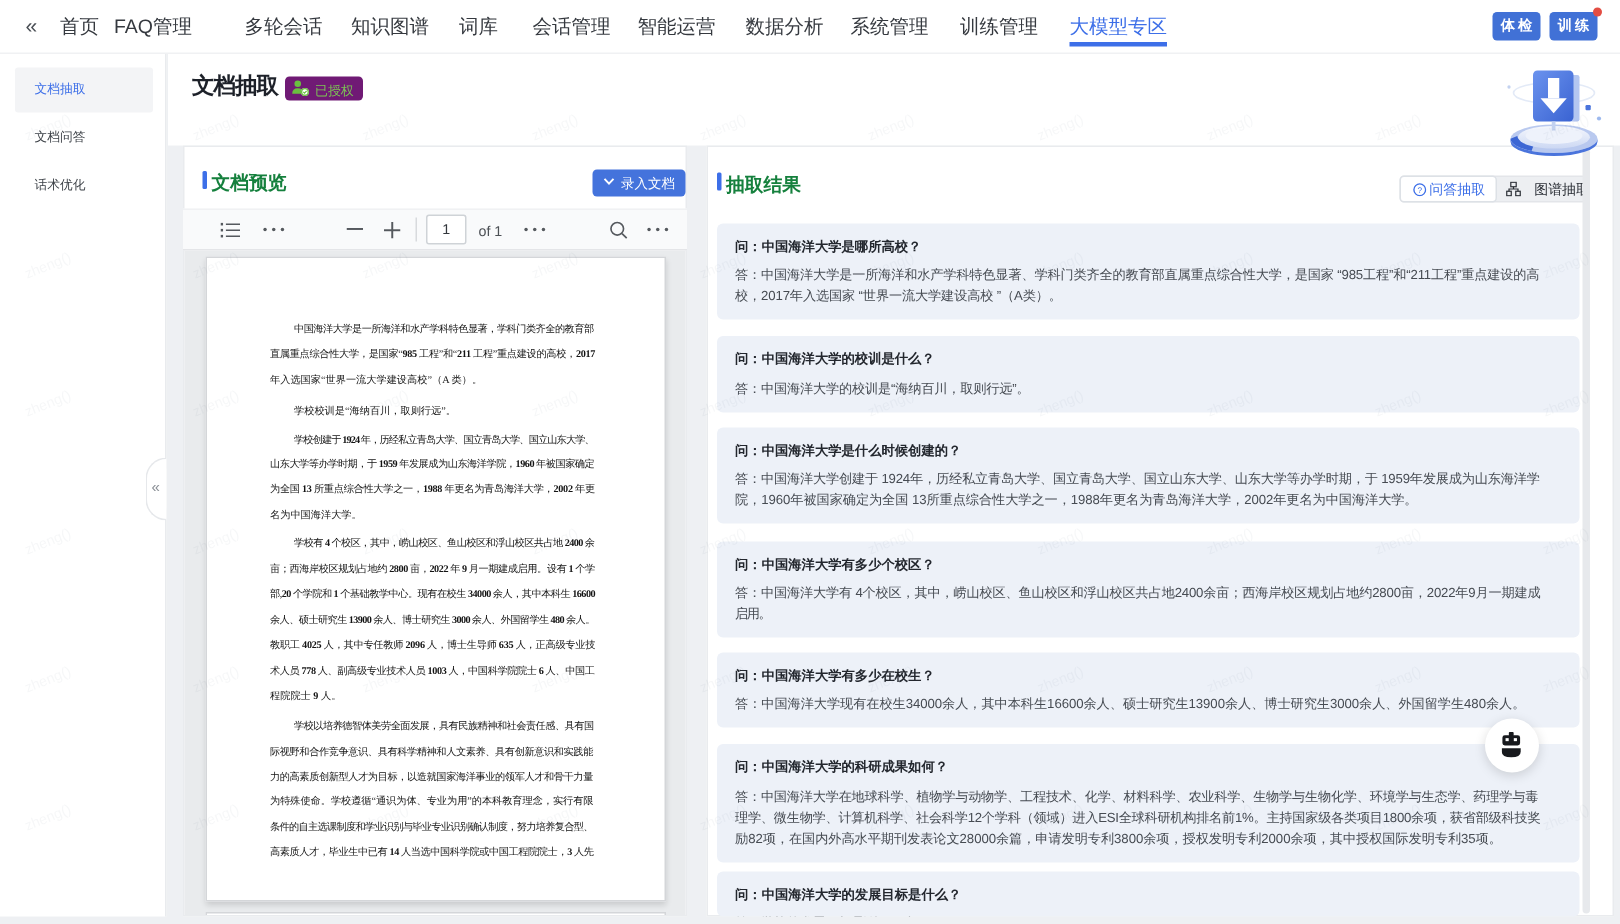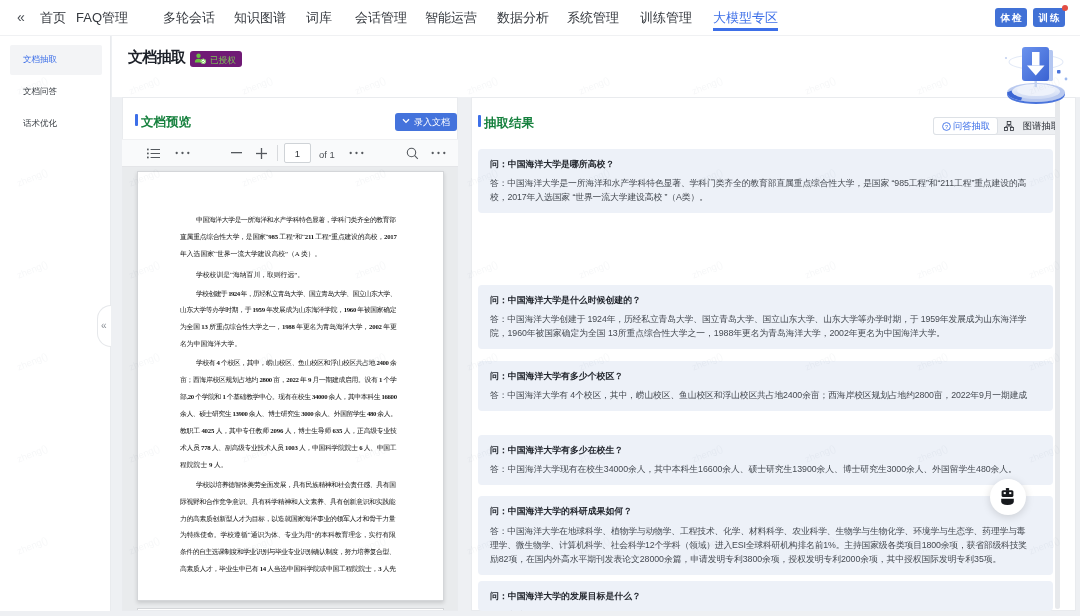--- a/index.html
+++ b/index.html
@@ -221,28 +221,33 @@
           <rect x="6.5" y="6.5" width="3" height="3" fill="none" stroke="#2b2f36" stroke-width="0.8"></rect>
           <path d="M5 3.5 V5 M2 6.5 V5 H8 V6.5" fill="none" stroke="#2b2f36" stroke-width="0.8"></path>
         </svg>图谱抽取</div>
     </div>
 <div id="rsb"></div>
 <div class="card" style="top:148.8px;">
 <div class="q">问：中国海洋大学是哪所高校？</div>
 <div class="a1" style="letter-spacing:-0.118px;">答：中国海洋大学是一所海洋和水产学科特色显著、学科门类齐全的教育部直属重点综合性大学，是国家 “985工程”和“211工程”重点建设的高</div>
 <div class="a1" style="letter-spacing:-0.100px;">校，2017年入选国家 “世界一流大学建设高校 ”（A类）。</div>
 </div>
+<div class="card" style="top:224.3px;">
+<div class="q">问：中国海洋大学的校训是什么？</div>
+<div class="a1" style="letter-spacing:-0.125px;">答：中国海洋大学的校训是“海纳百川，取则行远”。</div>
+</div>
 <div class="card" style="top:285px;">
 <div class="q">问：中国海洋大学是什么时候创建的？</div>
 <div class="a1" style="letter-spacing:-0.134px;">答：中国海洋大学创建于 1924年，历经私立青岛大学、国立青岛大学、国立山东大学、山东大学等办学时期，于 1959年发展成为山东海洋学</div>
 <div class="a1" style="letter-spacing:-0.051px;">院，1960年被国家确定为全国 13所重点综合性大学之一，1988年更名为青岛海洋大学，2002年更名为中国海洋大学。</div>
 </div>
 <div class="card" style="top:360.5px;">
 <div class="q">问：中国海洋大学有多少个校区？</div>
 <div class="a1" style="letter-spacing:-0.130px;">答：中国海洋大学有 4个校区，其中，崂山校区、鱼山校区和浮山校区共占地2400余亩；西海岸校区规划占地约2800亩，2022年9月一期建成</div>
+<div class="a1" style="letter-spacing:-1.000px;">启用。</div>
 </div>
 <div class="card" style="top:435px;">
 <div class="q">问：中国海洋大学有多少在校生？</div>
 <div class="a1" style="letter-spacing:-0.043px;">答：中国海洋大学现有在校生34000余人，其中本科生16600余人、硕士研究生13900余人、博士研究生3000余人、外国留学生480余人。</div>
 </div>
 <div class="card" style="top:496.3px;">
 <div class="q">问：中国海洋大学的科研成果如何？</div>
 <div class="a1" style="letter-spacing:-0.161px;">答：中国海洋大学在地球科学、植物学与动物学、工程技术、化学、材料科学、农业科学、生物学与生物化学、环境学与生态学、药理学与毒</div>
 <div class="a1" style="letter-spacing:-0.179px;">理学、微生物学、计算机科学、社会科学12个学科（领域）进入ESI全球科研机构排名前1%。主持国家级各类项目1800余项，获省部级科技奖</div>
 <div class="a1" style="letter-spacing:-0.045px;">励82项，在国内外高水平期刊发表论文28000余篇，申请发明专利3800余项，授权发明专利2000余项，其中授权国际发明专利35项。</div>

